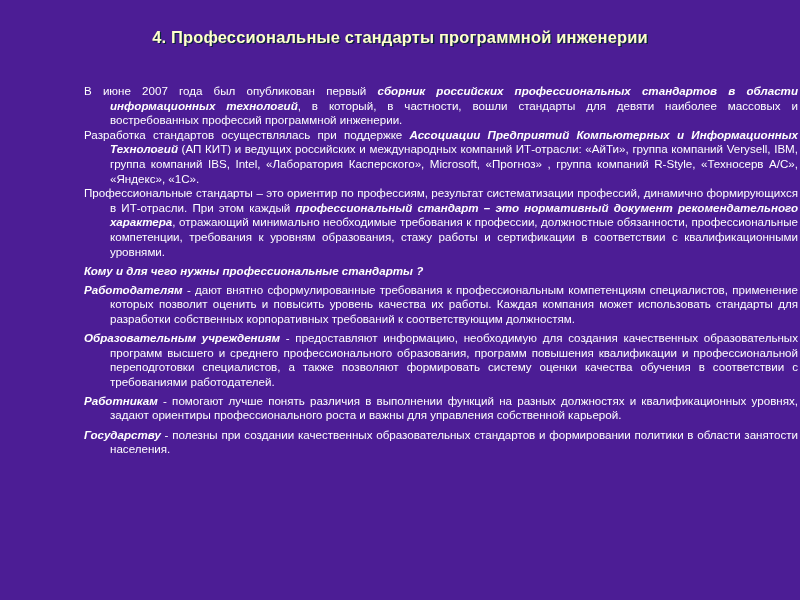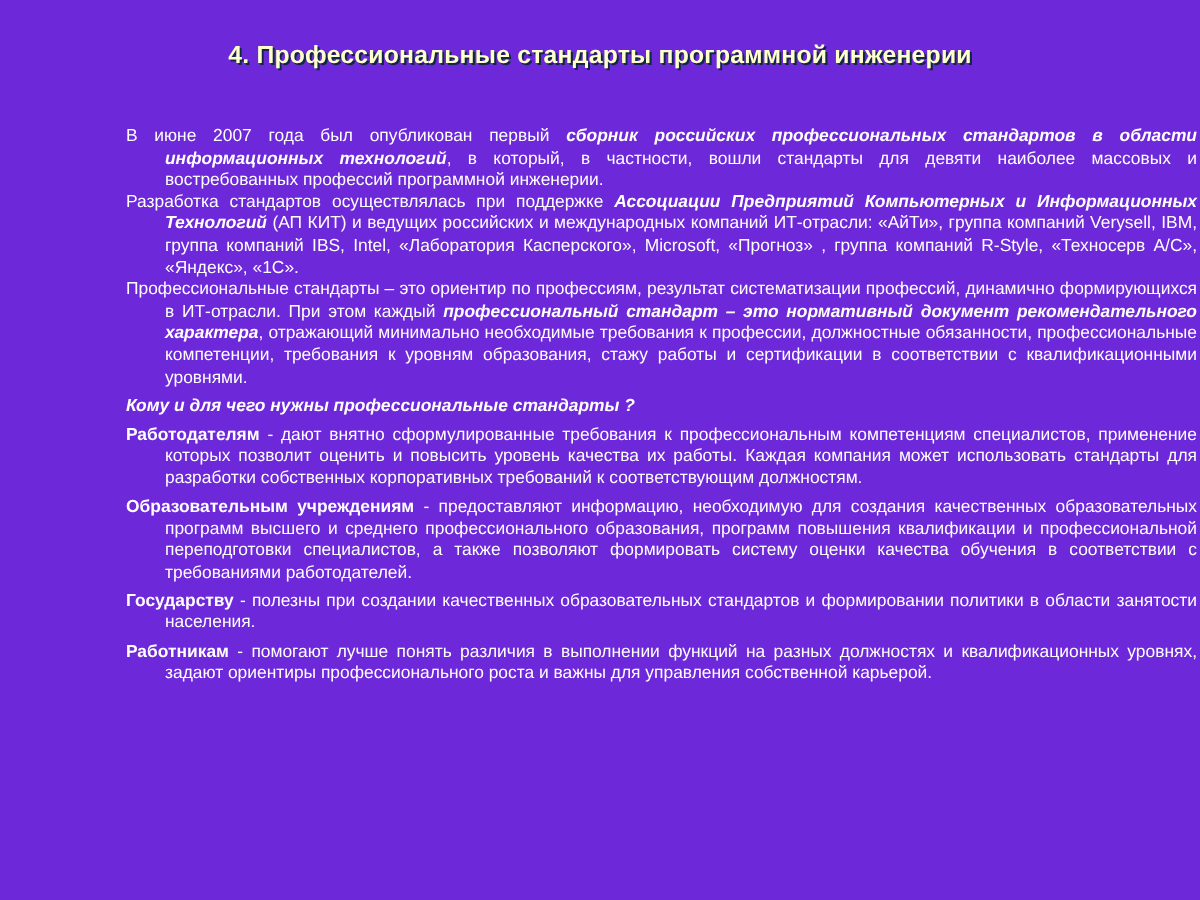--- a/index.html
+++ b/index.html
@@ -11,21 +11,21 @@
     height: 600px;
     overflow: hidden;
     background: #04807f;
     font-family: "Liberation Sans", sans-serif;
   }
 
   .slide {
     position: relative;
     width: 800px;
     height: 600px;
-    background: #6d28d9;
+    background: #4c1d95;
     box-sizing: border-box;
   }
 
   .slide-title {
     position: absolute;
     left: 0;
     top: 28px;
     width: 800px;
     text-align: center;
     font-size: 16.5px;
@@ -74,20 +74,21 @@
     margin-top: 4.5px;
   }
 
   .em {
     font-weight: bold;
     font-style: italic;
   }
 
   .lead {
     font-weight: bold;
+    font-style: italic;
   }
 </style>
 </head>
 <body>
 
 <div class="slide">
 
   <div class="slide-title">4.  Профессиональные стандарты программной инженерии</div>
 
   <div class="body-block">
@@ -97,18 +98,18 @@
     <p class="para lead-hang"><span>Разработка стандартов осуществлялась при поддержке </span><span class="em">Ассоциации Предприятий Компьютерных и Информационных Технологий</span><span> (АП КИТ) и ведущих российских и международных компаний ИТ-отрасли: «АйТи», группа компаний Verysell, IBM, группа компаний IBS, Intel, «Лаборатория Касперского», Microsoft, «Прогноз» , группа компаний R-Style, «Техносерв А/С», «Яндекс», «1С».</span></p>
 
     <p class="para lead-hang"><span>Профессиональные стандарты – это ориентир по профессиям, результат систематизации профессий, динамично формирующихся в ИТ-отрасли. При этом каждый </span><span class="em">профессиональный стандарт – это нормативный документ рекомендательного характера</span><span>, отражающий минимально необходимые требования к профессии, должностные обязанности, профессиональные компетенции, требования к уровням образования, стажу работы и сертификации в соответствии с квалификационными уровнями.</span></p>
 
     <p class="para centered">Кому и для чего нужны профессиональные стандарты ?</p>
 
     <p class="para lead-hang gap"><span class="lead">Работодателям</span><span> - дают внятно сформулированные требования к профессиональным компетенциям специалистов, применение которых позволит оценить и повысить уровень качества их работы. Каждая компания может использовать стандарты для разработки собственных корпоративных требований к соответствующим должностям.</span></p>
 
     <p class="para lead-hang gap"><span class="lead">Образовательным учреждениям</span><span> - предоставляют информацию, необходимую для создания качественных образовательных программ высшего и среднего профессионального образования, программ  повышения квалификации и профессиональной переподготовки специалистов, а также позволяют формировать систему оценки качества обучения в соответствии с требованиями работодателей.</span></p>
 
+    <p class="para lead-hang gap"><span class="lead">Работникам</span><span> - помогают лучше понять различия в выполнении функций на разных должностях и квалификационных уровнях, задают ориентиры профессионального роста и важны для управления собственной карьерой.</span></p>
+
     <p class="para lead-hang gap"><span class="lead">Государству</span><span> - полезны при создании качественных образовательных стандартов и формировании политики в области занятости населения.</span></p>
-
-    <p class="para lead-hang gap"><span class="lead">Работникам</span><span> - помогают лучше понять различия в выполнении функций на разных должностях и квалификационных уровнях, задают ориентиры профессионального роста и важны для управления собственной карьерой.</span></p>
 
   </div>
 </div>
 
 </body></html>

